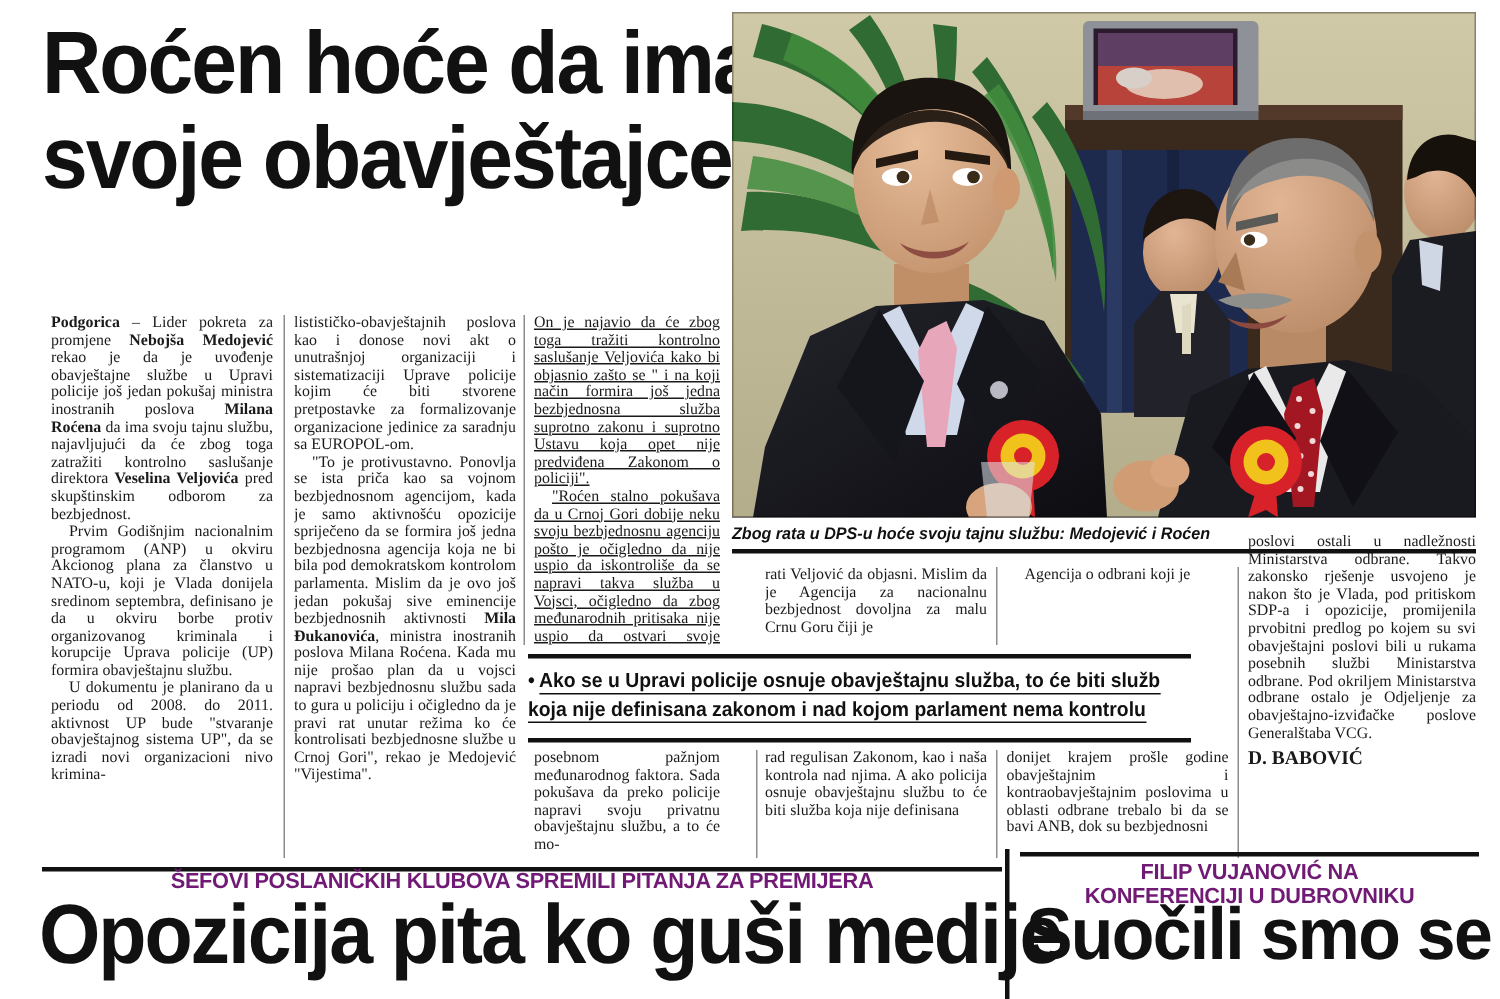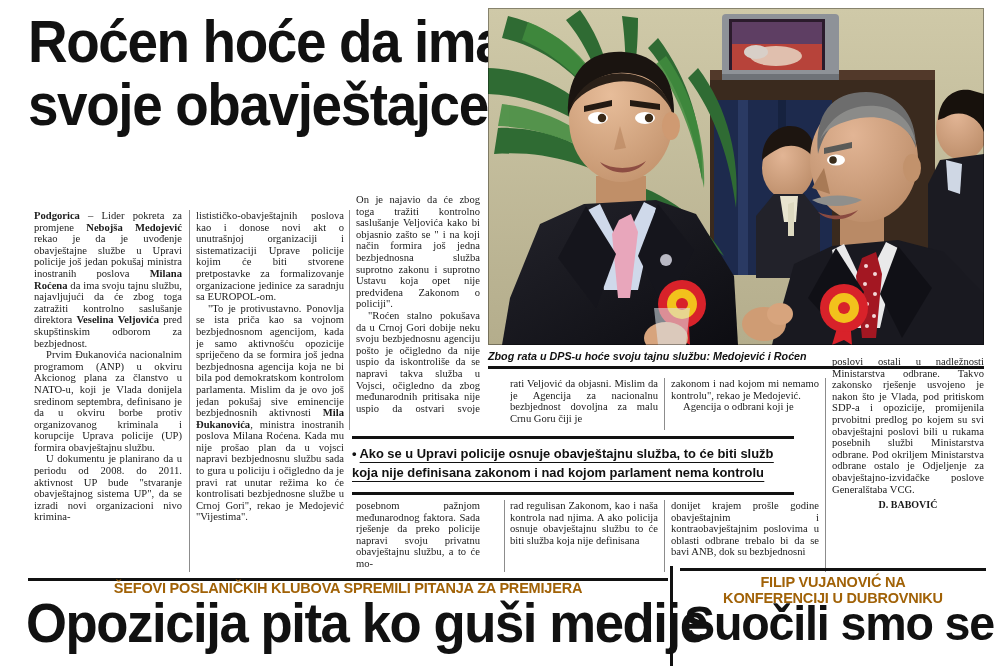--- a/index.html
+++ b/index.html
@@ -78,30 +78,30 @@
   }
   .pullquote .pq-line{display:block;white-space:nowrap;}
   .pullquote .pq-text{border-bottom:1.6px solid #111;padding-bottom:1px;}
   .pq-rule-top{position:absolute;left:352px;top:436px;width:442px;height:2.5px;background:#111;}
   .pq-rule-bot{position:absolute;left:352px;top:492px;width:442px;height:2.5px;background:#111;}
   .pq-bullet{margin-right:3px;}
 
   
   .byline{
     font-family:"Liberation Serif", serif;
-    font-weight:700;font-size:10px;text-align:center;margin-top:4px;
+    font-weight:700;font-size:13px;text-align:left;margin-top:4px;
   }
 
   
   .hrule{position:absolute;background:#111;}
 
   .kicker{
     position:absolute;
     font-family:"Liberation Sans", sans-serif;
-    font-weight:700;font-size:14.5px;color:#a16207;
+    font-weight:700;font-size:14.5px;color:#701a75;
     text-align:center;line-height:16px;
     letter-spacing:-0.2px;
   }
   .bottom-hl{
     position:absolute;
     font-family:"Liberation Sans", sans-serif;
     font-weight:700;color:#111;
     line-height:0.95;white-space:nowrap;
   }
   .bottom-hl.left{
@@ -291,43 +291,42 @@
 
       <rect x="0" y="0" width="496" height="337" fill="none" stroke="#000" stroke-width="2" opacity="0.35"></rect>
     </svg>
   </div>
 
   <div class="caption">Zbog rata u DPS-u hoće svoju tajnu službu: Medojević i Roćen</div>
   <div class="caption-rule"></div>
 
   <div class="col" style="left:34px;top:210px;width:148px;height:362px;">
     <p class="noind"><b>Podgorica</b> – Lider pokreta za promjene <b>Nebojša Medojević</b> rekao je da je uvođenje obavještajne službe u Upravi policije još jedan pokušaj ministra inostranih poslova <b>Milana Roćena</b> da ima svoju tajnu službu, najavljujući da će zbog toga zatražiti kontrolno saslušanje direktora <b>Veselina Veljovića</b> pred skupštinskim odborom za bezbjednost.</p>
-    <p>Prvim Đukanovića nacionalnim programom (ANP) u okviru Akcionog plana za članstvo u NATO-u, koji je Vlada donijela sredinom septembra, definisano je da u okviru borbe protiv organizovanog kriminala i korupcije Uprava policije (UP) formira obavještajnu službu.</p>
+    <p>Prvim Godišnjim nacionalnim programom (ANP) u okviru Akcionog plana za članstvo u NATO-u, koji je Vlada donijela sredinom septembra, definisano je da u okviru borbe protiv organizovanog kriminala i korupcije Uprava policije (UP) formira obavještajnu službu.</p>
     <p>U dokumentu je planirano da u periodu od 2008. do 2011. aktivnost UP bude "stvaranje obavještajnog sistema UP", da se izradi novi organizacioni nivo krimina-</p>
   </div>
   <div class="vrule" style="left:189px;top:210px;height:362px;"></div>
 
   <div class="col" style="left:196px;top:210px;width:148px;height:362px;">
     <p class="noind">listističko-obavještajnih poslova kao i donose novi akt o unutrašnjoj organizaciji i sistematizaciji Uprave policije kojim će biti stvorene pretpostavke za formalizovanje organizacione jedinice za saradnju sa EUROPOL-om.</p>
     <p>"To je protivustavno. Ponovlja se ista priča kao sa vojnom bezbjednosnom agencijom, kada je samo aktivnošću opozicije spriječeno da se formira još jedna bezbjednosna agencija koja ne bi bila pod demokratskom kontrolom parlamenta. Mislim da je ovo još jedan pokušaj sive eminencije bezbjednosnih aktivnosti <b>Mila Đukanovića</b>, ministra inostranih poslova Milana Roćena. Kada mu nije prošao plan da u vojsci napravi bezbjednosnu službu sada to gura u policiju i očigledno da je pravi rat unutar režima ko će kontrolisati bezbjednosne službe u Crnoj Gori", rekao je Medojević "Vijestima".</p>
   </div>
   <div class="vrule" style="left:349px;top:210px;height:220px;"></div>
 
-  <div class="col" style="left:356px;top:194px;width:124px;height:220px;">
+  <div class="col" style="left:356px;top:210px;width:124px;height:220px;text-decoration:underline;">
     <p class="noind">On je najavio da će zbog toga tražiti kontrolno saslušanje Veljovića kako bi objasnio zašto se " i na koji način formira još jedna bezbjednosna služba suprotno zakonu i suprotno Ustavu koja opet nije predviđena Zakonom o policiji".</p>
     <p>"Roćen stalno pokušava da u Crnoj Gori dobije neku svoju bezbjednosnu agenciju pošto je očigledno da nije uspio da iskontroliše da se napravi takva služba u Vojsci, očigledno da zbog međunarodnih pritisaka nije uspio da ostvari svoje namjere preko ANB-a koji je pod</p>
   </div>
 
   <div class="col" style="left:510px;top:378px;width:148px;height:52px;">
     <p class="noind">rati Veljović da objasni. Mislim da je Agencija za nacionalnu bezbjednost dovoljna za malu Crnu Goru čiji je</p>
   </div>
   <div class="vrule" style="left:664px;top:378px;height:52px;"></div>
 
   <div class="col" style="left:671px;top:378px;width:148px;height:52px;">
-    <p class="noind">zakonom i nad kojom mi nemamo kontrolu", rekao je Medojević.</p>
     <p>Agencija o odbrani koji je</p>
   </div>
   <div class="vrule" style="left:825px;top:378px;height:194px;"></div>
 
   <div class="col" style="left:832px;top:356px;width:152px;height:194px;">
     <p class="noind">poslovi ostali u nadležnosti Ministarstva odbrane. Takvo zakonsko rješenje usvojeno je nakon što je Vlada, pod pritiskom SDP-a i opozicije, promijenila prvobitni predlog po kojem su svi obavještajni poslovi bili u rukama posebnih službi Ministarstva odbrane. Pod okriljem Ministarstva odbrane ostalo je Odjeljenje za obavještajno-izviđačke poslove Generalštaba VCG.</p>
     <div class="byline">D. BABOVIĆ</div>
   </div>
 
   <div class="pq-rule-top"></div>
@@ -335,21 +334,21 @@
     <span class="pq-line">
       <span class="pq-bullet">•</span><span class="pq-text">Ako se u Upravi policije osnuje obavještajnu služba, to će biti služb</span>
     </span>
     <span class="pq-line">
       <span class="pq-text">koja nije definisana zakonom i nad kojom parlament nema kontrolu</span>
     </span>
   </div>
   <div class="pq-rule-bot"></div>
 
   <div class="col" style="left:356px;top:500px;width:124px;height:72px;">
-    <p class="noind">posebnom pažnjom međunarodnog faktora. Sada rješenje da preko policije napravi svoju privatnu obavještajnu službu, a to će mo-</p>
+    <p class="noind">posebnom pažnjom međunarodnog faktora. Sada pokušava da preko policije napravi svoju privatnu obavještajnu službu, a to će mo-</p>
   </div>
   <div class="vrule" style="left:504px;top:500px;height:72px;"></div>
 
   <div class="col" style="left:510px;top:500px;width:148px;height:72px;">
     <p class="noind">rad regulisan Zakonom, kao i naša kontrola nad njima. A ako policija osnuje obavještajnu službu to će biti služba koja nije definisana</p>
   </div>
   <div class="vrule" style="left:664px;top:500px;height:72px;"></div>
 
   <div class="col" style="left:671px;top:500px;width:148px;height:72px;">
     <p class="noind">donijet krajem prošle godine obavještajnim i kontraobavještajnim poslovima u oblasti odbrane trebalo bi da se bavi ANB, dok su bezbjednosni</p>

